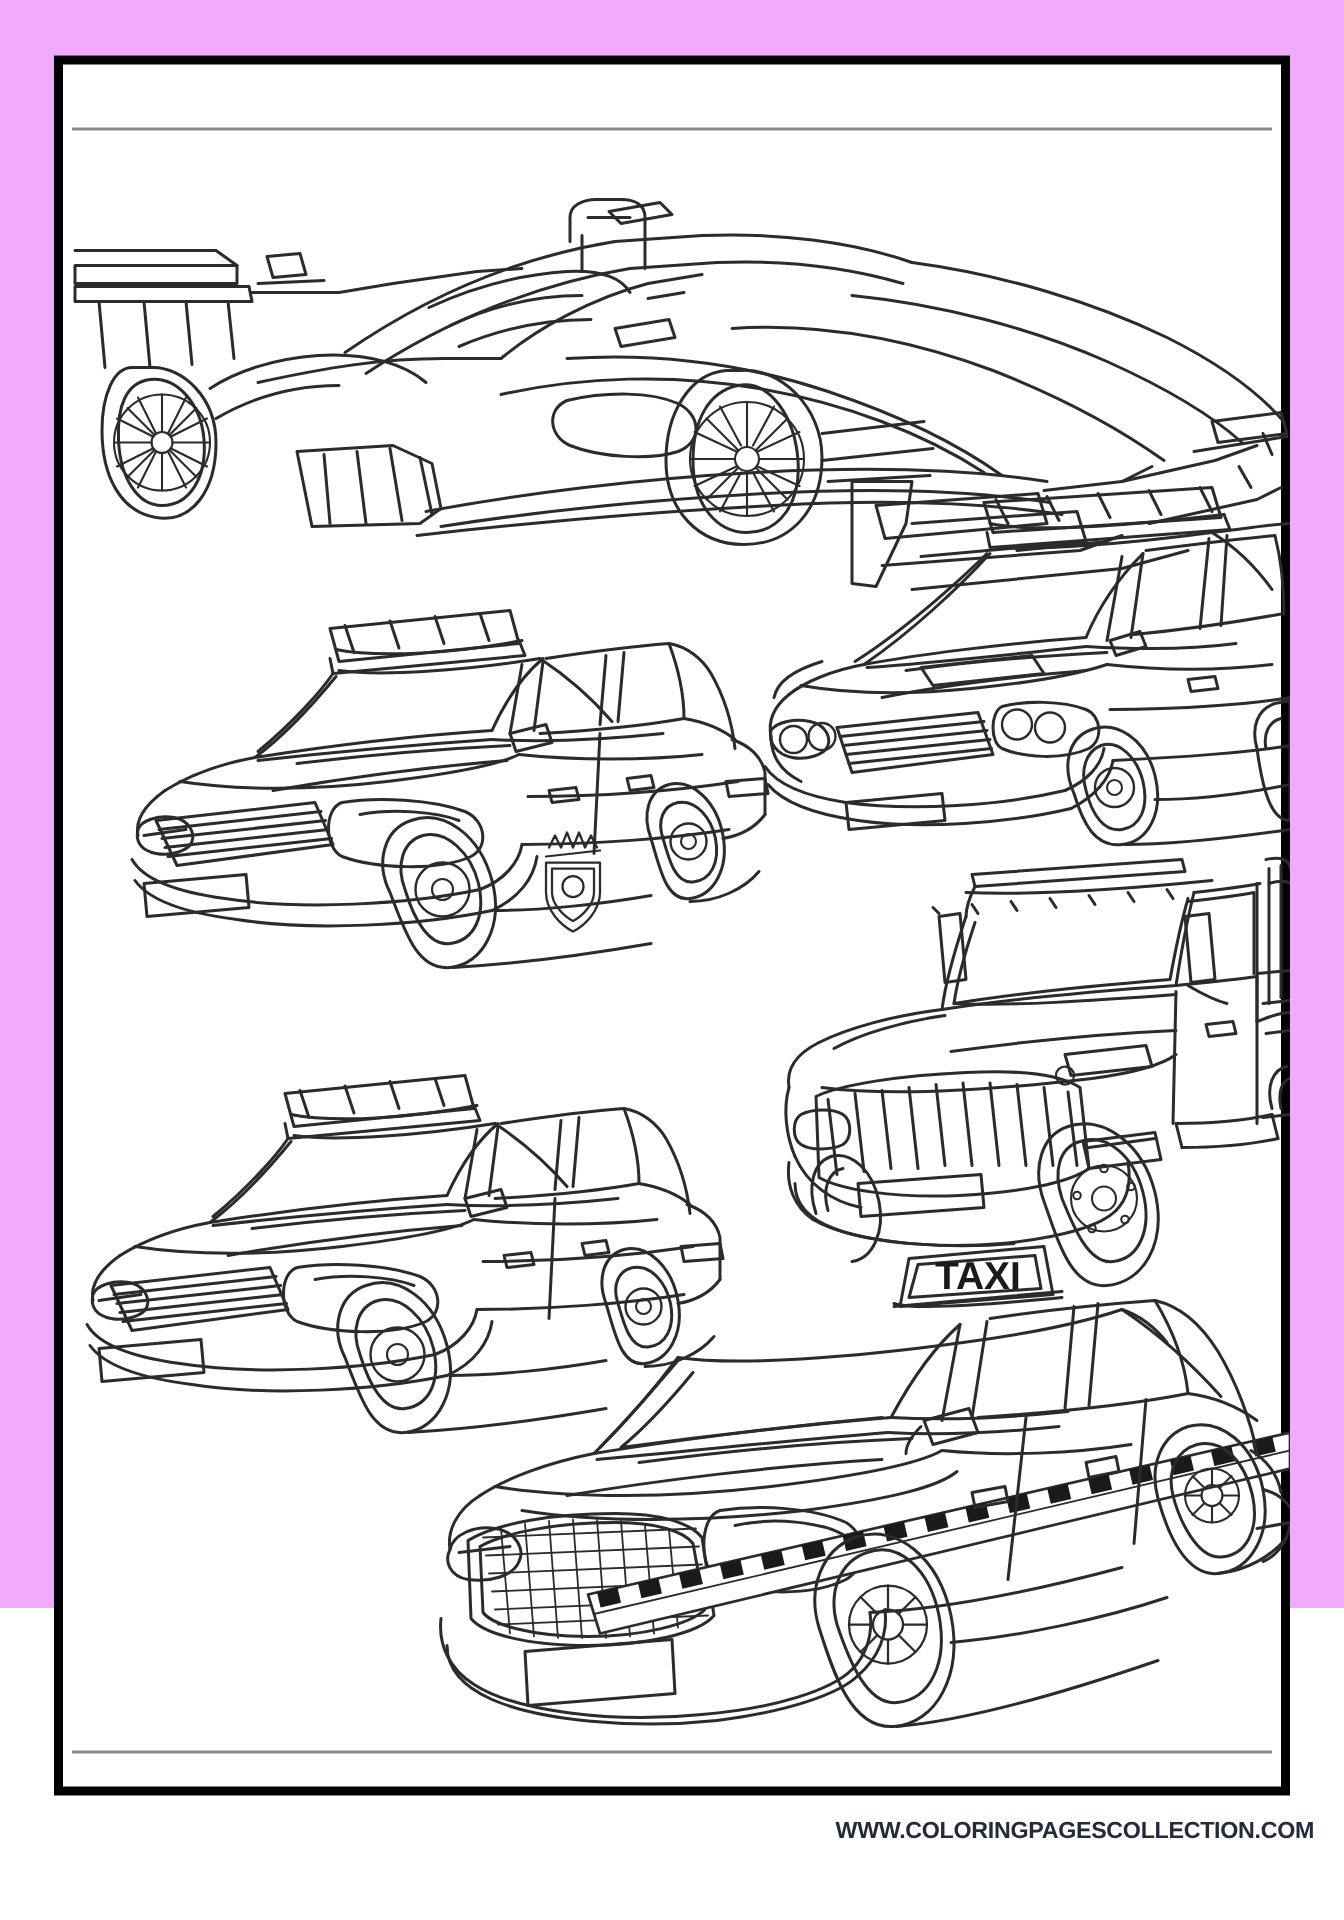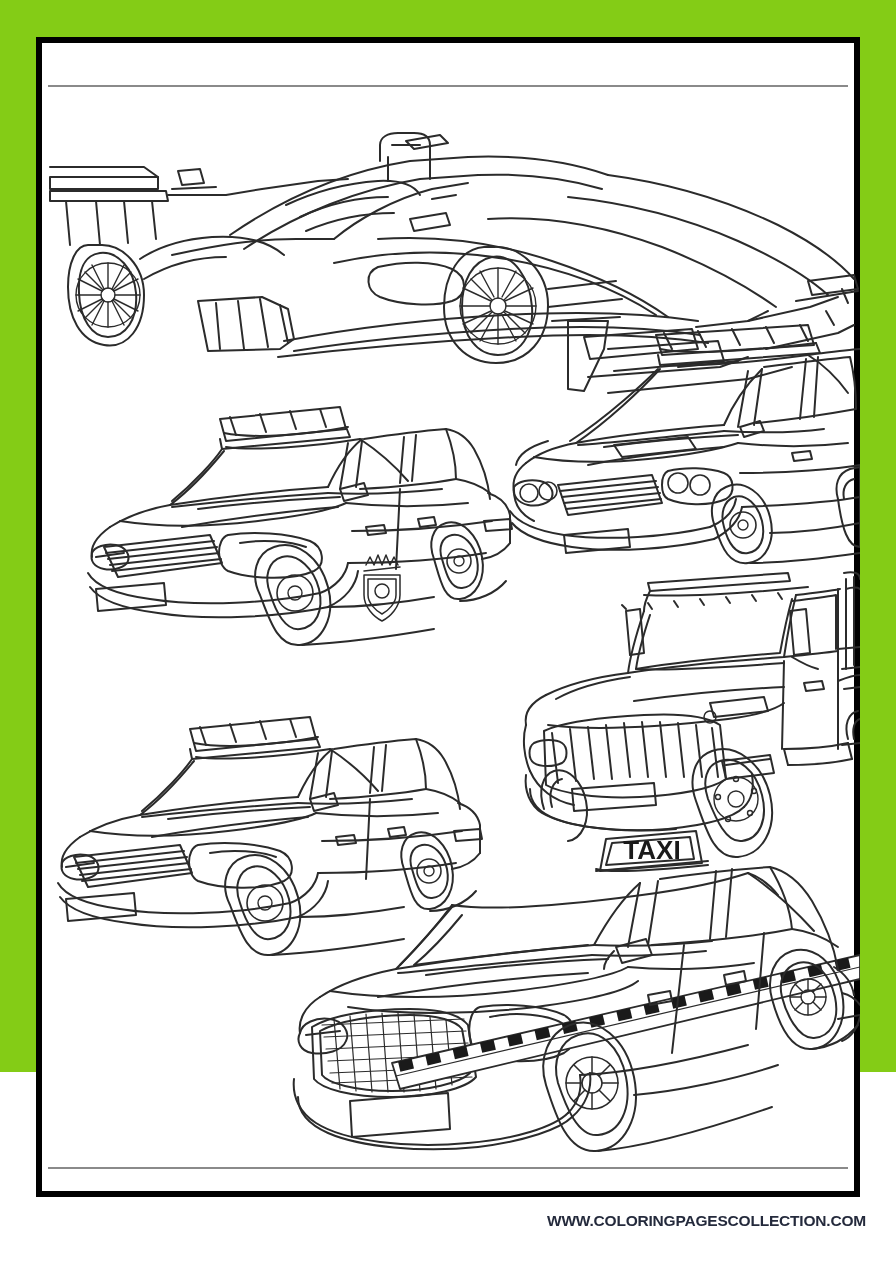--- a/index.html
+++ b/index.html
@@ -11,21 +11,21 @@
   body {
     width: 896px;
     height: 1280px;
     overflow: hidden;
     font-family: "Liberation Sans", sans-serif;
   }
   #page {
     position: relative;
     width: 896px;
     height: 1072px;
-    background: #84cc16;
+    background: #f0abfc;
   }
   
   #frame {
     position: absolute;
     left: 36px;
     top: 37px;
     width: 824px;
     height: 1160px;
     border: 6px solid #000000;
     box-sizing: border-box;
@@ -56,21 +56,21 @@
     height: 1148px;
   }
 
   
   #footer {
     position: absolute;
     left: 0;
     top: 1212px;
     width: 896px;
     text-align: right;
-    padding-right: 30px;
+    padding-right: 20px;
     box-sizing: border-box;
   }
   #footer .url {
     font-family: "Liberation Sans", sans-serif;
     font-size: 15.5px;
     font-weight: bold;
     letter-spacing: -0.2px;
     color: #242a3c;
     white-space: nowrap;
   }

